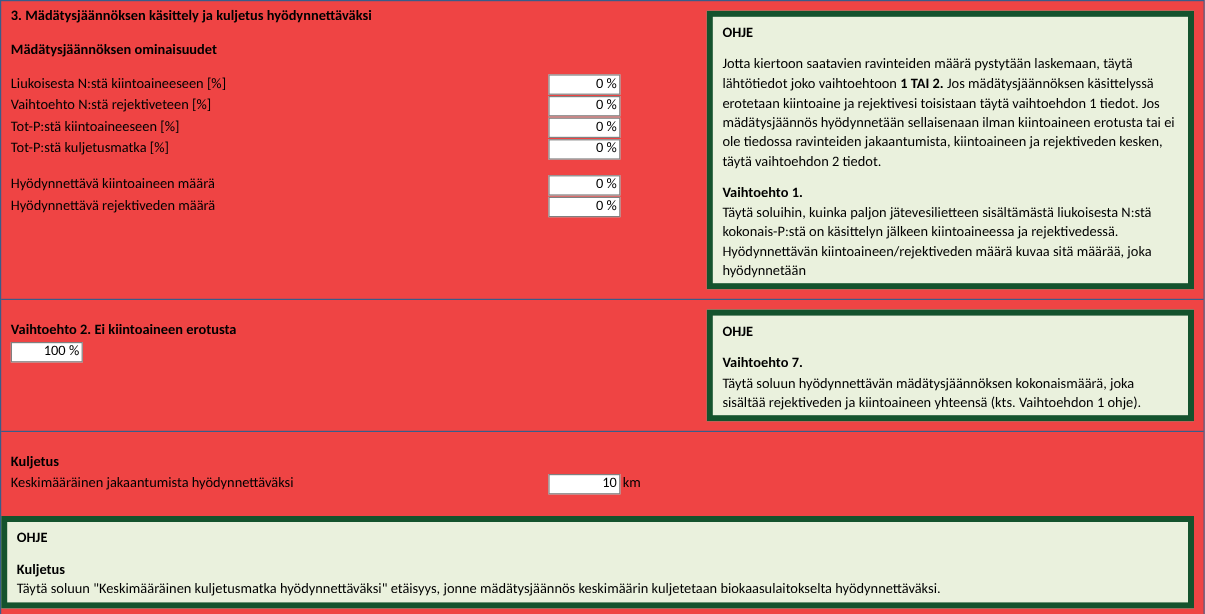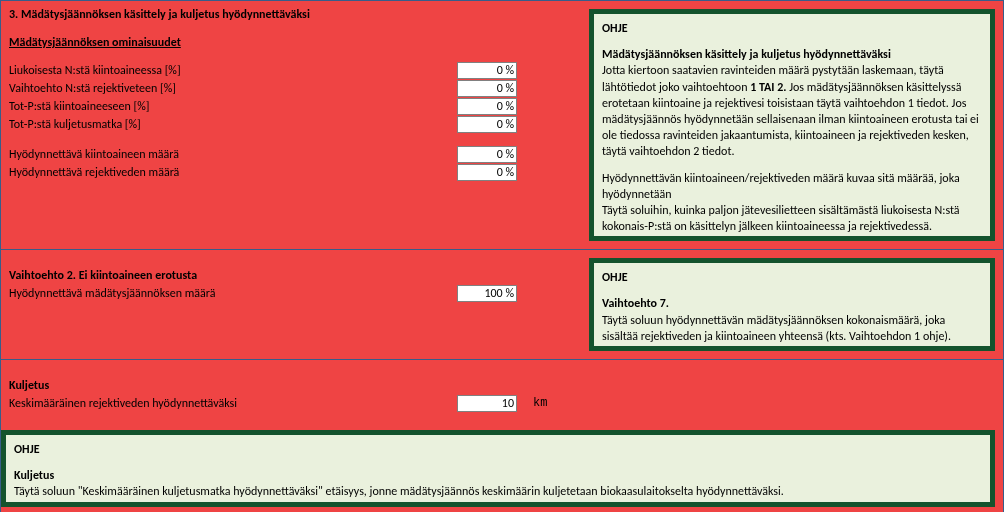--- a/index.html
+++ b/index.html
@@ -35,59 +35,58 @@
     background: #eaf1dd;
     border: 5px solid #14532d;
     padding: 6px 8px 2px 8px;
     width: 100%;
     line-height: 1.35;
   }
   .ohje-title { font-weight: bold; margin-bottom: 10px; }
   .ohje-sub { font-weight: bold; }
   .ohje-p { margin-bottom: 10px; }
   .heading { font-weight: bold; margin-bottom: 14px; }
-  .subheading { font-weight: bold; margin-bottom: 12px; text-decoration: underline; }
+  .subheading { font-weight: bold; margin-bottom: 12px; }
   .option-heading { font-weight: bold; margin-bottom: 2px; }
   .fld-row {
     display: flex;
     align-items: center;
     height: 18px;
   }
   .fld-label {
     width: 448px;
   }
   .fld-input {
     width: 60px;
     background: #fff;
     border: 1px solid #808080;
     text-align: right;
     padding: 0 2px;
     font: inherit;
     height: 17px;
     line-height: 15px;
   }
   .fld-unit {
-    padding-left: 16px;
-    font-family: Liberation Mono, monospace;
+    padding-left: 2px;
   }
   .gap { height: 12px; }
   b { font-weight: bold; }
 </style>
 </head>
 <body>
 
 <div class="wrapper">
 
   <div class="section">
     <div class="left">
       <div class="heading">3. Mädätysjäännöksen käsittely ja kuljetus hyödynnettäväksi</div>
       <div class="subheading">Mädätysjäännöksen ominaisuudet</div>
 
       <div class="fld-row">
-        <div class="fld-label">Liukoisesta N:stä kiintoaineessa [%]</div>
+        <div class="fld-label">Liukoisesta N:stä kiintoaineeseen [%]</div>
         <input class="fld-input" value="0 %" style="">
       </div>
       <div class="fld-row">
         <div class="fld-label">Vaihtoehto N:stä rejektiveteen [%]</div>
         <input class="fld-input" value="0 %" style="">
       </div>
       <div class="fld-row">
         <div class="fld-label">Tot-P:stä kiintoaineeseen [%]</div>
         <input class="fld-input" value="0 %" style="">
       </div>
@@ -104,54 +103,53 @@
       </div>
       <div class="fld-row">
         <div class="fld-label">Hyödynnettävä rejektiveden määrä</div>
         <input class="fld-input" value="0 %" style="">
       </div>
     </div>
 
     <div class="right">
       <div class="ohje-box">
         <div class="ohje-title">OHJE</div>
-        <div class="ohje-sub">Mädätysjäännöksen  käsittely ja kuljetus hyödynnettäväksi</div>
         <div class="ohje-p">
           <span>Jotta kiertoon saatavien ravinteiden määrä pystytään laskemaan, täytä lähtötiedot joko vaihtoehtoon </span><b>1 TAI 2.</b><span> Jos mädätysjäännöksen käsittelyssä erotetaan kiintoaine ja rejektivesi toisistaan täytä vaihtoehdon 1 tiedot. Jos mädätysjäännös hyödynnetään sellaisenaan ilman kiintoaineen erotusta tai ei ole tiedossa ravinteiden jakaantumista, kiintoaineen ja rejektiveden kesken, täytä vaihtoehdon 2 tiedot.</span>
         </div>
+        <div class="ohje-sub">Vaihtoehto 1.</div>
+        <div>Täytä soluihin, kuinka paljon jätevesilietteen sisältämästä liukoisesta N:stä  kokonais-P:stä on käsittelyn jälkeen kiintoaineessa ja rejektivedessä.</div>
         <div>Hyödynnettävän kiintoaineen/rejektiveden määrä kuvaa sitä määrää, joka hyödynnetään</div>
-        <div>Täytä soluihin, kuinka paljon jätevesilietteen sisältämästä liukoisesta N:stä  kokonais-P:stä on käsittelyn jälkeen kiintoaineessa ja rejektivedessä.</div>
       </div>
     </div>
   </div>
 
   <div class="section">
     <div class="left">
       <div class="gap"></div>
       <div class="option-heading">Vaihtoehto 2. Ei kiintoaineen erotusta</div>
       <div class="fld-row">
-        <div class="fld-label">Hyödynnettävä mädätysjäännöksen määrä</div>
         <input class="fld-input" value="100 %" style="">
       </div>
     </div>
     <div class="right">
       <div class="ohje-box">
         <div class="ohje-title">OHJE</div>
         <div class="ohje-sub">Vaihtoehto 7.</div>
         <div>Täytä soluun hyödynnettävän mädätysjäännöksen kokonaismäärä, joka sisältää rejektiveden ja kiintoaineen yhteensä  (kts. Vaihtoehdon 1 ohje).</div>
       </div>
     </div>
   </div>
 
   <div class="section">
     <div class="left">
       <div class="gap"></div>
       <div class="option-heading">Kuljetus</div>
       <div class="fld-row">
-        <div class="fld-label">Keskimääräinen rejektiveden hyödynnettäväksi</div>
+        <div class="fld-label">Keskimääräinen jakaantumista hyödynnettäväksi</div>
         <input class="fld-input" value="10" style="">
         <div class="fld-unit">km</div>
       </div>
     </div>
     <div class="right">
       <div class="ohje-box">
         <div class="ohje-title">OHJE</div>
         <div class="ohje-sub">Kuljetus</div>
         <div>Täytä soluun "Keskimääräinen kuljetusmatka hyödynnettäväksi" etäisyys, jonne mädätysjäännös keskimäärin kuljetetaan biokaasulaitokselta hyödynnettäväksi.</div>
       </div>

